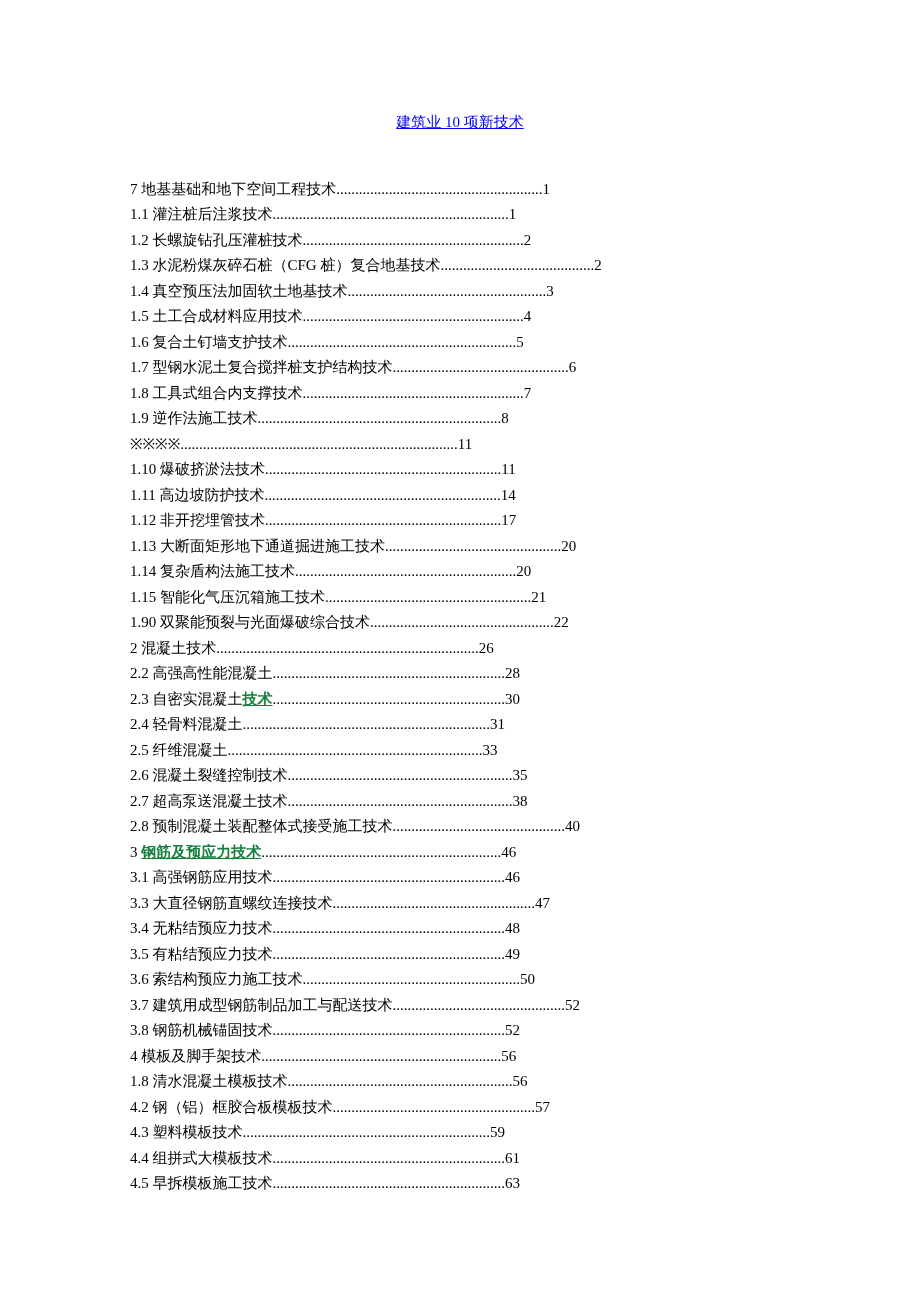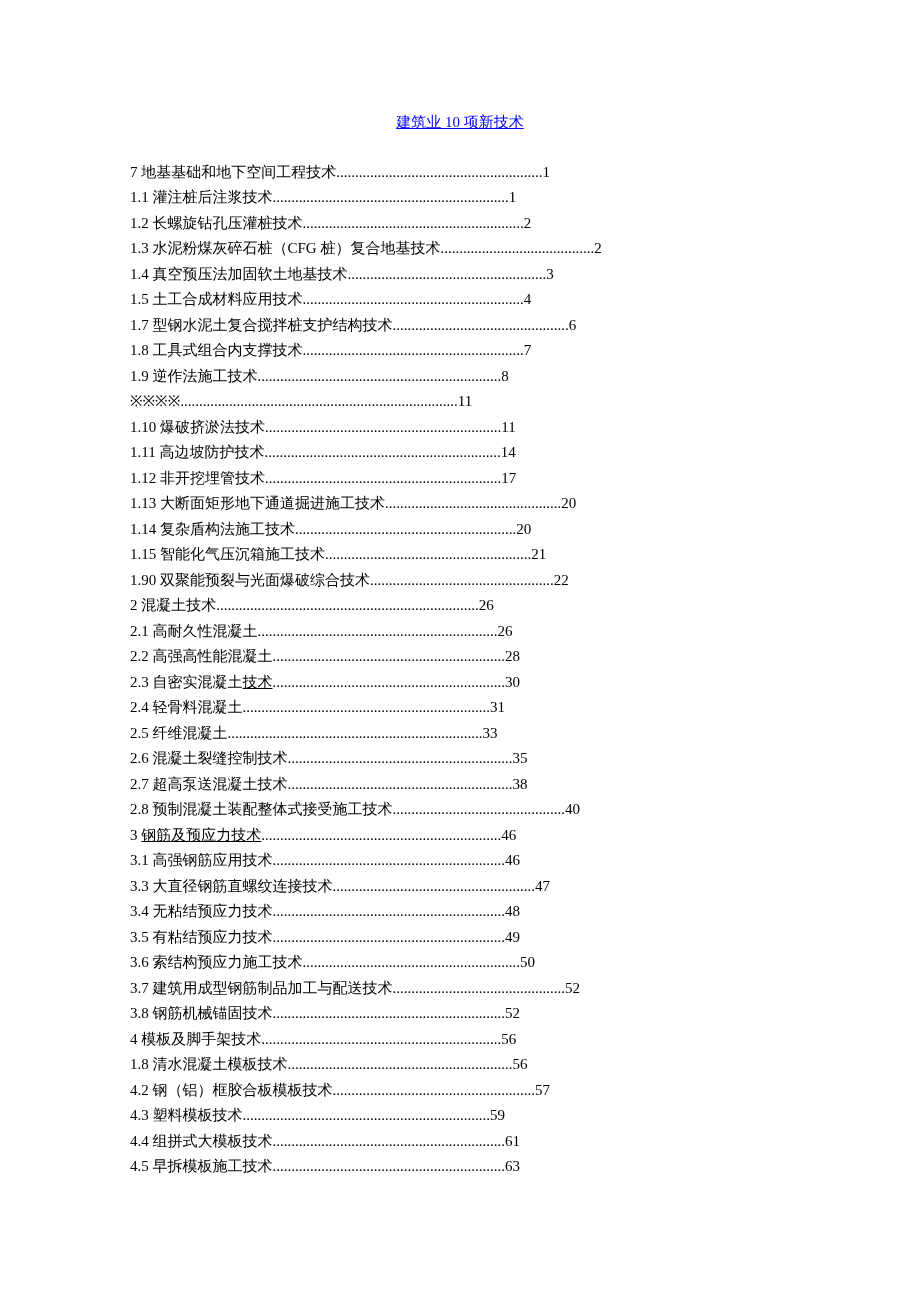--- a/index.html
+++ b/index.html
@@ -10,60 +10,61 @@
       background: #fff;
       margin: 0;
       padding: 110px 130px 80px 130px;
       width: 920px;
       box-sizing: border-box;
     }
     .title {
       text-align: center;
       color: #0000EE;
       text-decoration: underline;
-      margin-bottom: 24px;
+      margin-bottom: 41px;
       font-size: 15px;
     }
     .toc-line {
       white-space: nowrap;
       overflow: hidden;
     }
     .link-part {
-      color: #000000;
+      color: #15803d;
       text-decoration: underline;
+      font-weight: bold;
     }
     .dotfill {
       letter-spacing: 0px;
     }
   </style>
 </head>
 <body>
 
 <div class="title">建筑业 10 项新技术</div>
 
 <div id="toc">
     <div class="toc-line"><span>7 地基基础和地下空间工程技术</span><span class="dotfill">.......................................................</span><span>1</span></div>
     <div class="toc-line"><span>1.1 灌注桩后注浆技术</span><span class="dotfill">...............................................................</span><span>1</span></div>
     <div class="toc-line"><span>1.2 长螺旋钻孔压灌桩技术</span><span class="dotfill">...........................................................</span><span>2</span></div>
     <div class="toc-line"><span>1.3 水泥粉煤灰碎石桩（CFG 桩）复合地基技术</span><span class="dotfill">.........................................</span><span>2</span></div>
     <div class="toc-line"><span>1.4 真空预压法加固软土地基技术</span><span class="dotfill">.....................................................</span><span>3</span></div>
     <div class="toc-line"><span>1.5 土工合成材料应用技术</span><span class="dotfill">...........................................................</span><span>4</span></div>
+    <div class="toc-line"><span>1.6 复合土钉墙支护技术</span><span class="dotfill">.............................................................</span><span>5</span></div>
     <div class="toc-line"><span>1.7 型钢水泥土复合搅拌桩支护结构技术</span><span class="dotfill">...............................................</span><span>6</span></div>
     <div class="toc-line"><span>1.8 工具式组合内支撑技术</span><span class="dotfill">...........................................................</span><span>7</span></div>
     <div class="toc-line"><span>1.9 逆作法施工技术</span><span class="dotfill">.................................................................</span><span>8</span></div>
     <div class="toc-line"><span>※※※※</span><span class="dotfill">..........................................................................</span><span>11</span></div>
     <div class="toc-line"><span>1.10 爆破挤淤法技术</span><span class="dotfill">...............................................................</span><span>11</span></div>
     <div class="toc-line"><span>1.11 高边坡防护技术</span><span class="dotfill">...............................................................</span><span>14</span></div>
     <div class="toc-line"><span>1.12 非开挖埋管技术</span><span class="dotfill">...............................................................</span><span>17</span></div>
     <div class="toc-line"><span>1.13 大断面矩形地下通道掘进施工技术</span><span class="dotfill">...............................................</span><span>20</span></div>
     <div class="toc-line"><span>1.14 复杂盾构法施工技术</span><span class="dotfill">...........................................................</span><span>20</span></div>
     <div class="toc-line"><span>1.15 智能化气压沉箱施工技术</span><span class="dotfill">.......................................................</span><span>21</span></div>
     <div class="toc-line"><span>1.90 双聚能预裂与光面爆破综合技术</span><span class="dotfill">.................................................</span><span>22</span></div>
     <div class="toc-line"><span>2 混凝土技术</span><span class="dotfill">......................................................................</span><span>26</span></div>
-    <div class="toc-line"><span>2.1 高耐久性混凝土</span><span class="dotfill">................................................................</span><span>26</span></div>
     <div class="toc-line"><span>2.2 高强高性能混凝土</span><span class="dotfill">..............................................................</span><span>28</span></div>
     <div class="toc-line"><span>2.3 自密实混凝土</span><span class="link-part">技术</span><span class="dotfill">..............................................................</span><span>30</span></div>
     <div class="toc-line"><span>2.4 轻骨料混凝土</span><span class="dotfill">..................................................................</span><span>31</span></div>
     <div class="toc-line"><span>2.5 纤维混凝土</span><span class="dotfill">....................................................................</span><span>33</span></div>
     <div class="toc-line"><span>2.6 混凝土裂缝控制技术</span><span class="dotfill">............................................................</span><span>35</span></div>
     <div class="toc-line"><span>2.7 超高泵送混凝土技术</span><span class="dotfill">............................................................</span><span>38</span></div>
     <div class="toc-line"><span>2.8 预制混凝土装配整体式接受施工技术</span><span class="dotfill">..............................................</span><span>40</span></div>
     <div class="toc-line"><span>3 </span><span class="link-part">钢筋及预应力技术</span><span class="dotfill">................................................................</span><span>46</span></div>
     <div class="toc-line"><span>3.1 高强钢筋应用技术</span><span class="dotfill">..............................................................</span><span>46</span></div>
     <div class="toc-line"><span>3.3 大直径钢筋直螺纹连接技术</span><span class="dotfill">......................................................</span><span>47</span></div>

